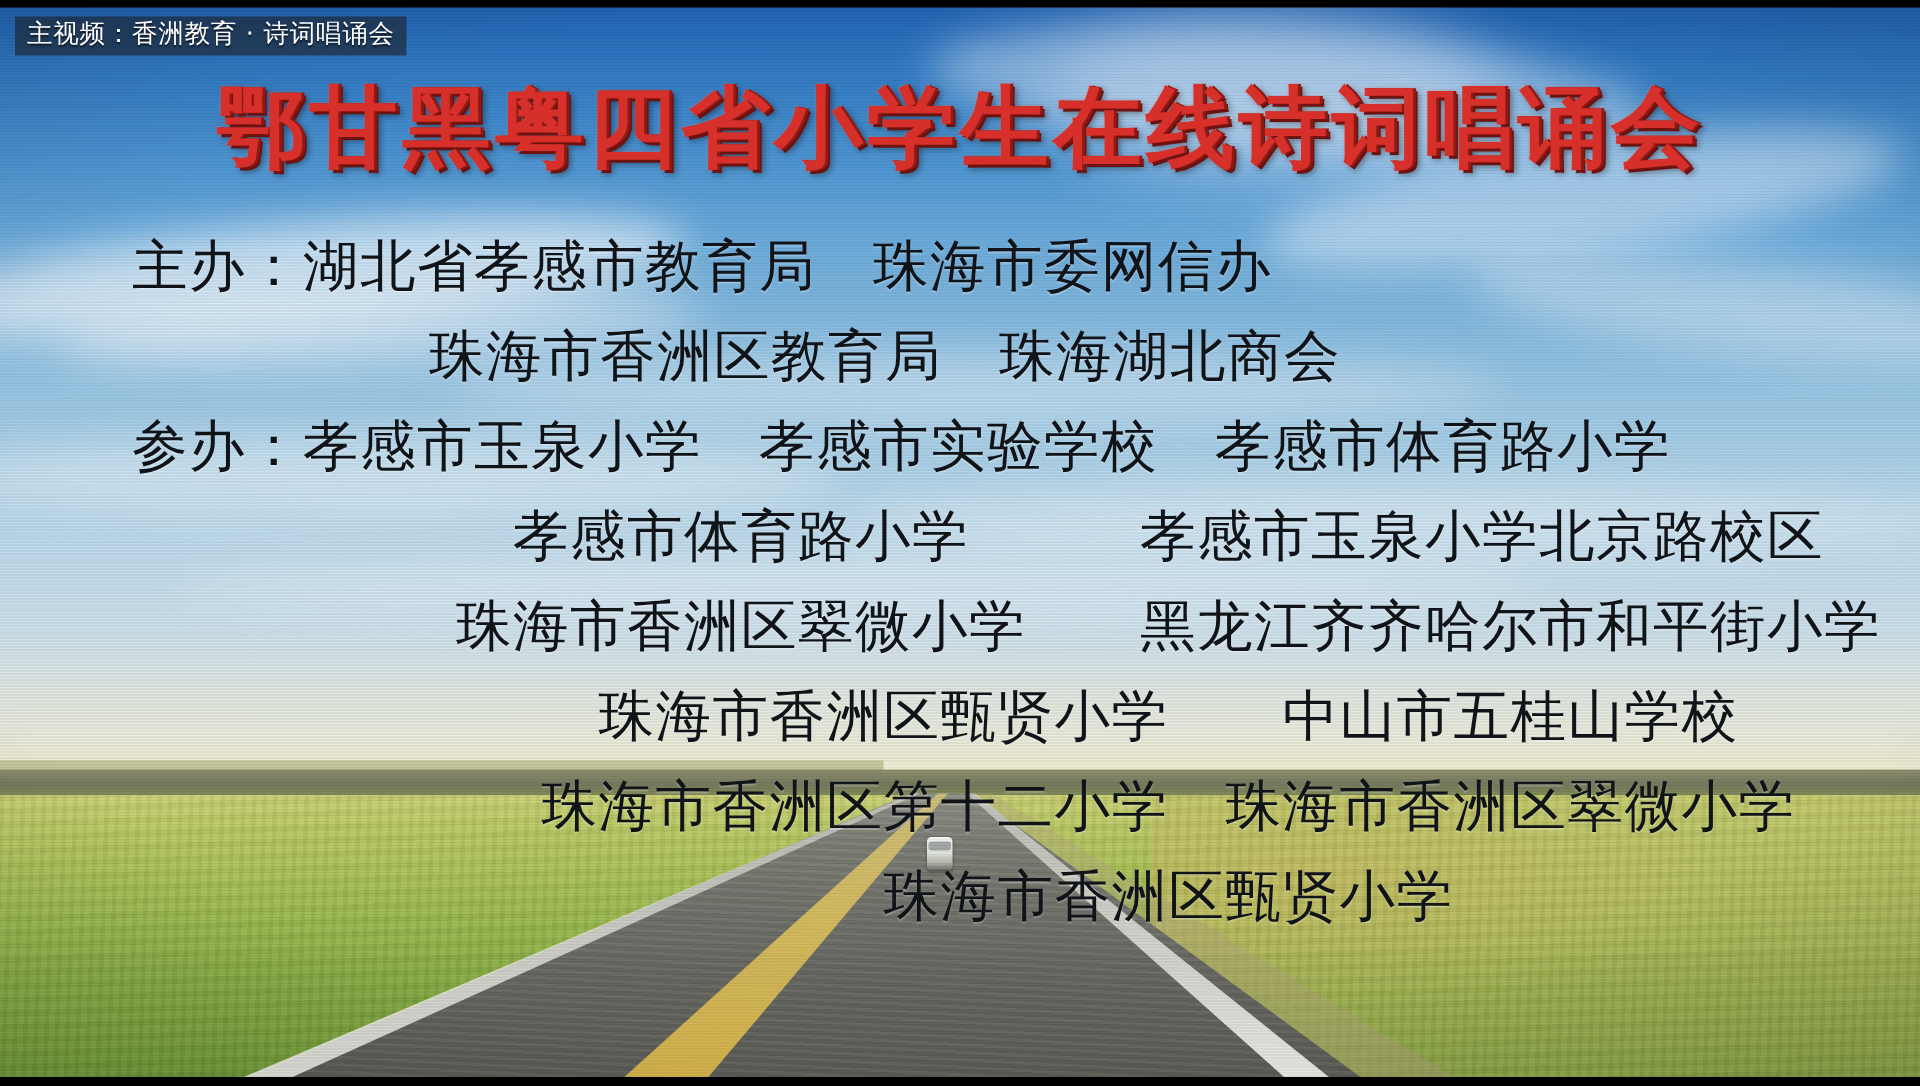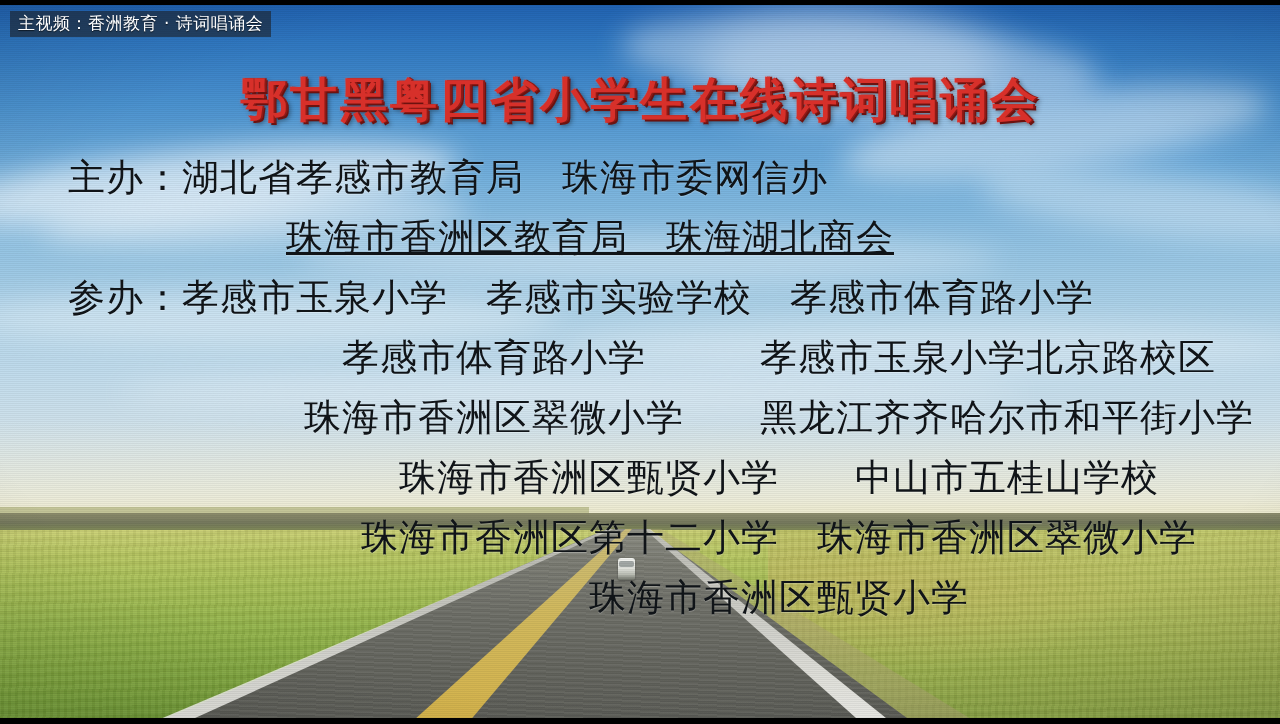--- a/index.html
+++ b/index.html
@@ -156,46 +156,45 @@
     letter-spacing:.5px;
     white-space:nowrap;
     text-shadow:0 1px 1px rgba(0,0,0,.6);
   }
 
   .main-title{
     position:absolute;left:0;right:0;top:50px;
     text-align:center;
     font-family:"DejaVu Serif","Liberation Serif",serif;
     font-weight:700;
-    font-size:47px;
+    font-size:59px;
     line-height:70px;
     letter-spacing:3px;
     color:#d7302a;
     text-shadow:
       2px 0 0 #8e1a16,
       3px 2px 0 #6d120f,
       4px 3px 5px rgba(0,0,0,.45),
       0 0 2px rgba(255,120,110,.5);
     white-space:nowrap;
-    margin-top:15px;
   }
 
   .body-block{
     position:absolute;left:0;right:0;top:148px;
   }
   .line{
     font-size:37px;
     line-height:60px;
     color:#101418;
     letter-spacing:1px;
     white-space:nowrap;
     text-shadow:0 1px 1px rgba(255,255,255,.25);
   }
-  .ind-0{padding-left:68px;}
-  .ind-1{padding-left:286px;text-decoration:underline;}
+  .ind-0{padding-left:88px;}
+  .ind-1{padding-left:286px;}
   .ind-2{padding-left:278px;text-align:center;}
 </style>
 </head>
 <body>
 
 <div id="stage">
 
   <div class="bg">
     <div class="sky"></div>
     <div class="cloud c10"></div>

